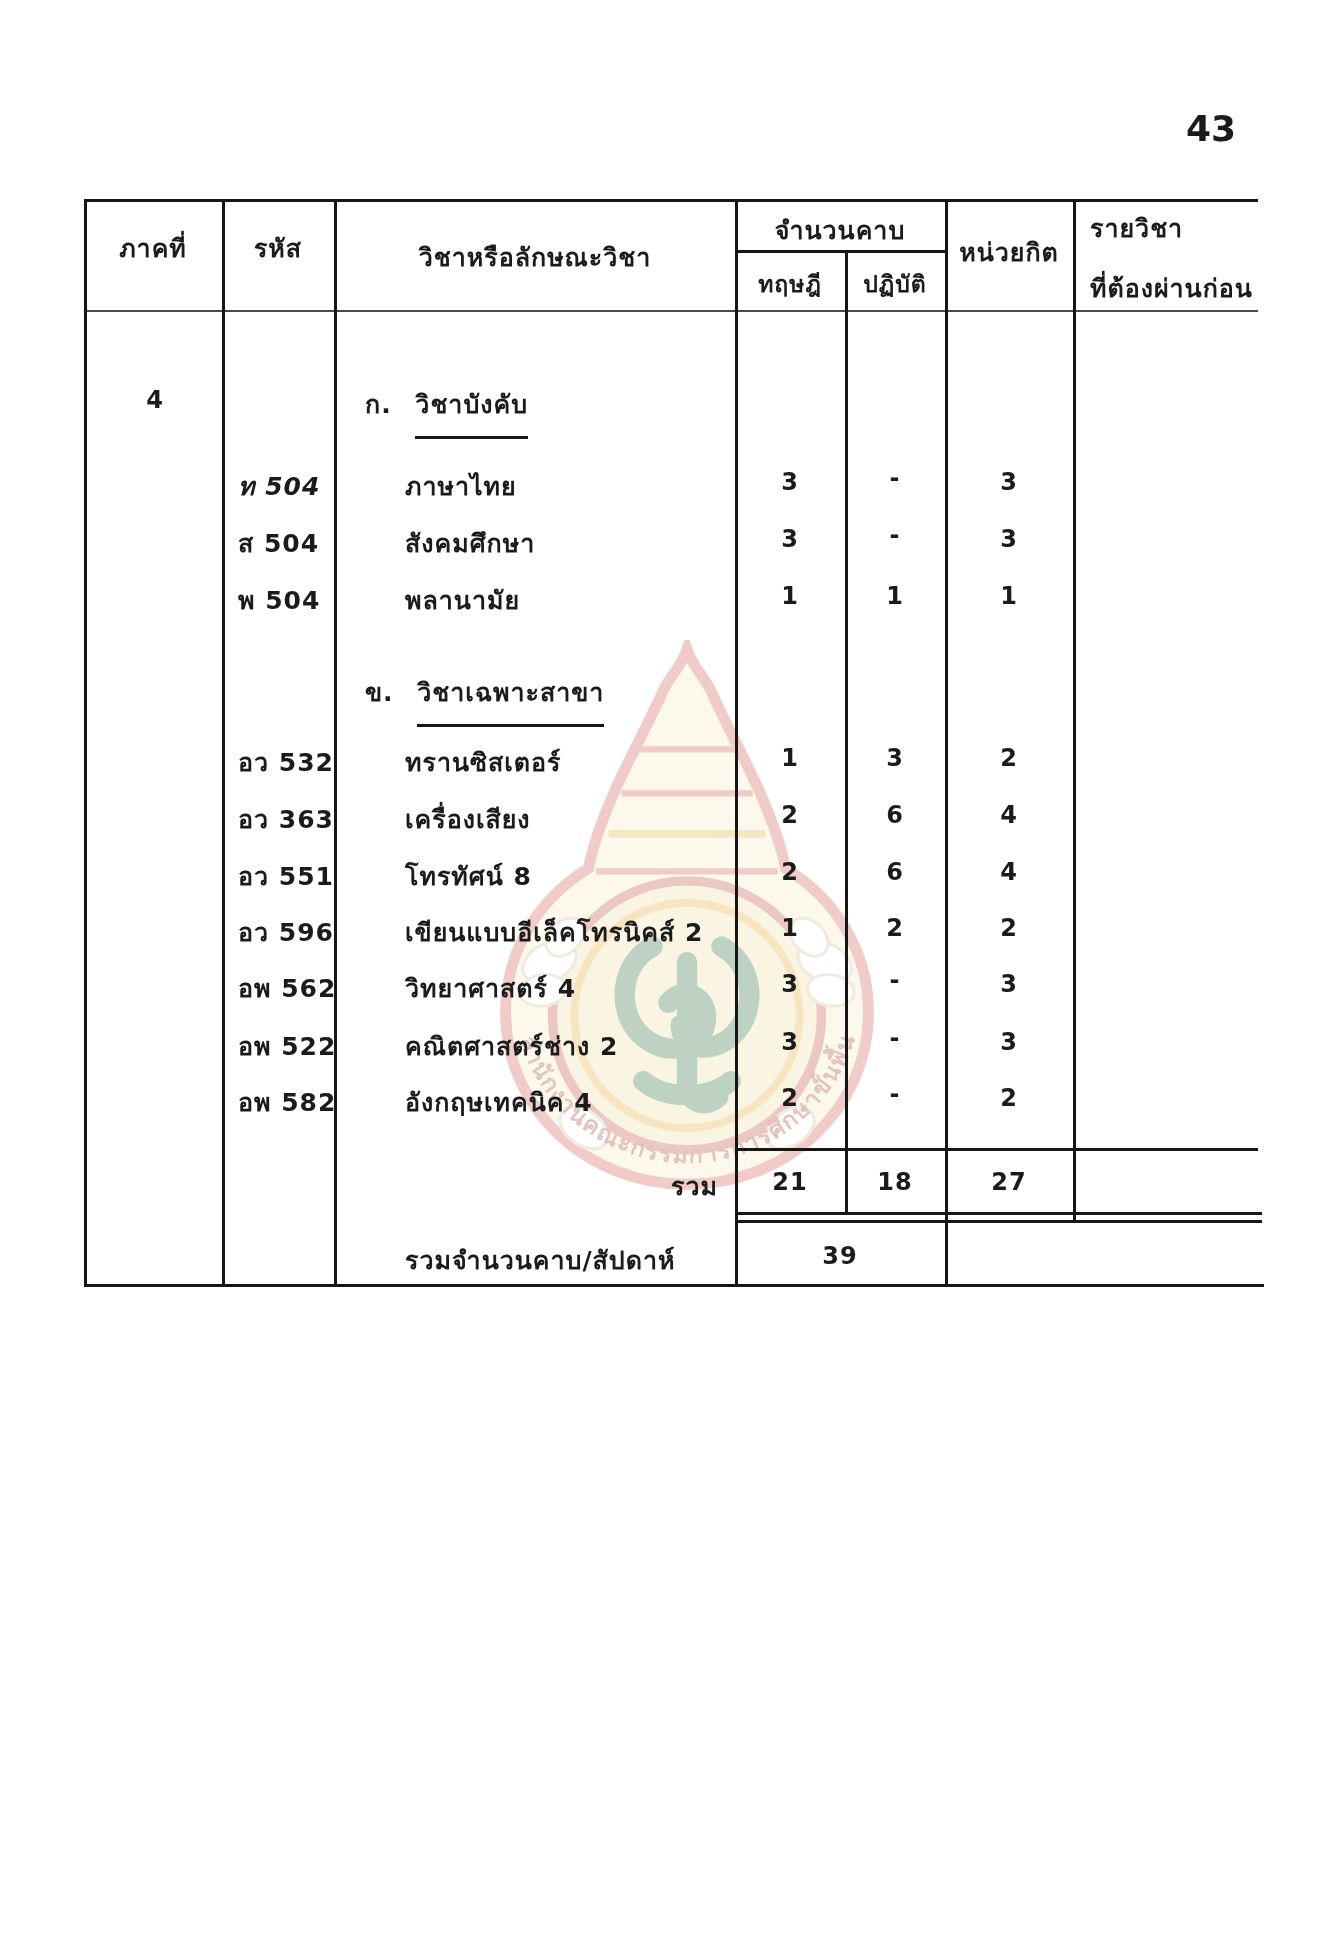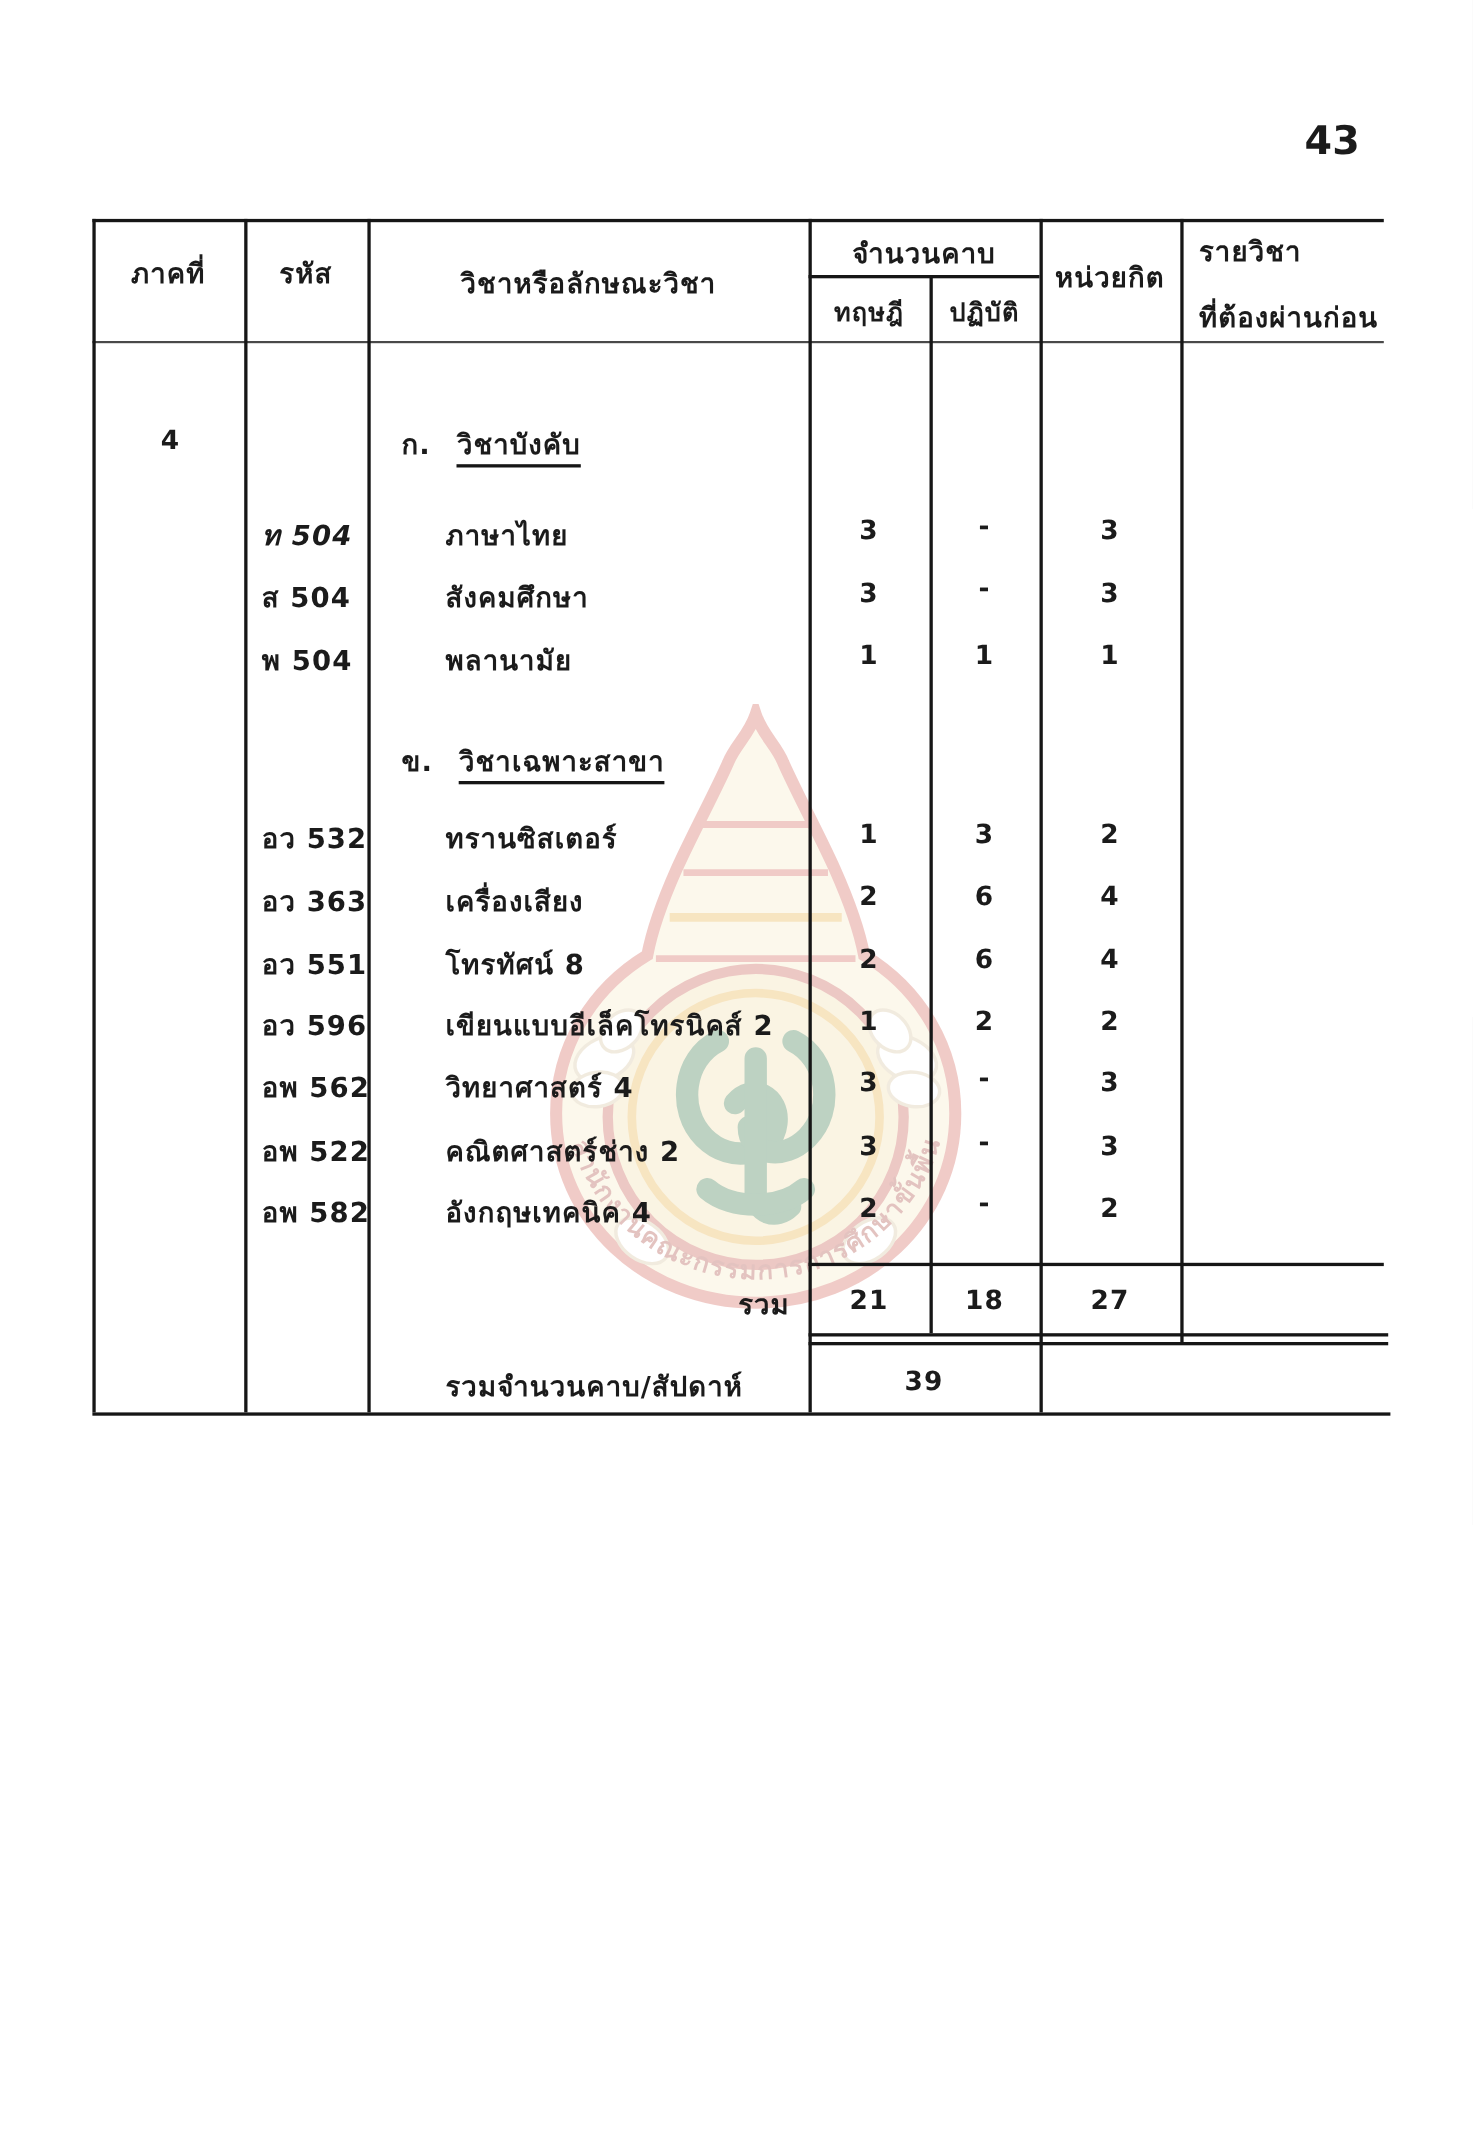--- a/index.html
+++ b/index.html
@@ -13,21 +13,21 @@
   }
   
   .t{position:absolute;white-space:nowrap;font-size:25px;font-weight:600;letter-spacing:1px;}
   .c{transform:translateX(-50%);text-align:center;}
   .num{font-size:24px;}
   .small{font-size:23px;}
   
   .hline{position:absolute;height:3px;background:#161616;}
   .vline{position:absolute;width:3px;background:#161616;}
   .faint{opacity:.78;height:2px;}
-  .underline-title{border-bottom:3px solid #161616;padding-bottom:3px;}
+  .underline-title{border-bottom:3px solid #161616;padding-bottom:17px;}
   .page-number{position:absolute;font-size:36px;font-weight:600;}
   .dash{font-weight:800;}
   
   .watermark{position:absolute;left:452px;top:640px;width:470px;height:610px;opacity:.34;pointer-events:none;}
 </style>
 </head>
 <body>
 
 <div class="page">
 

